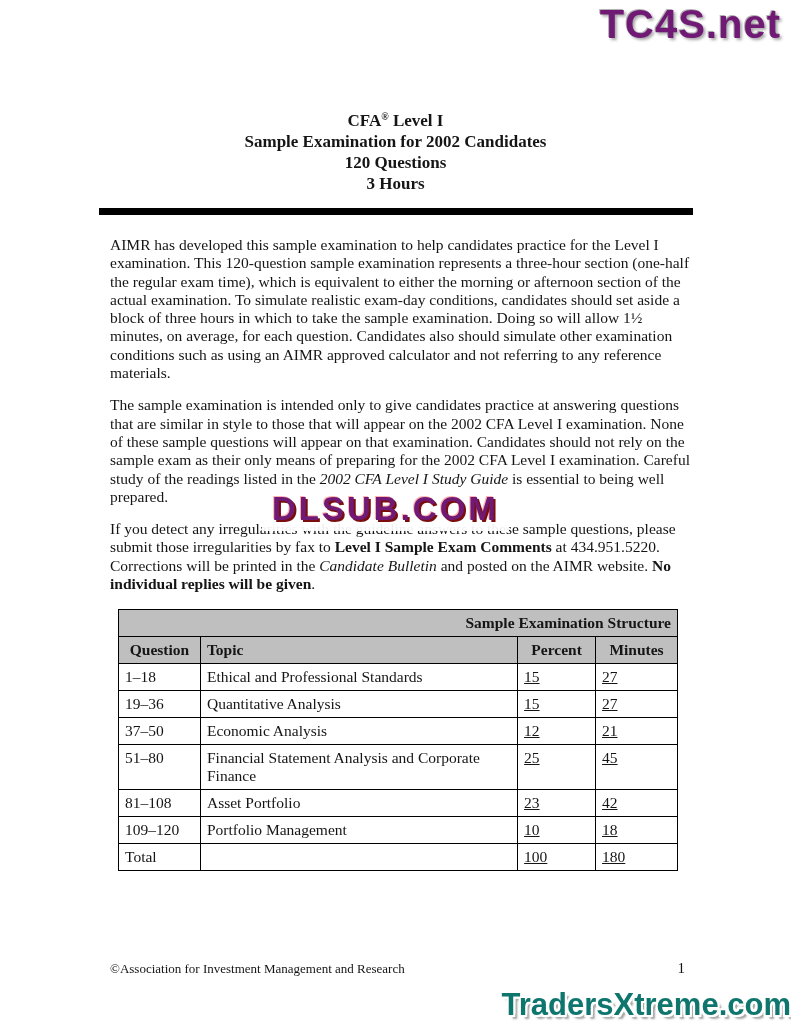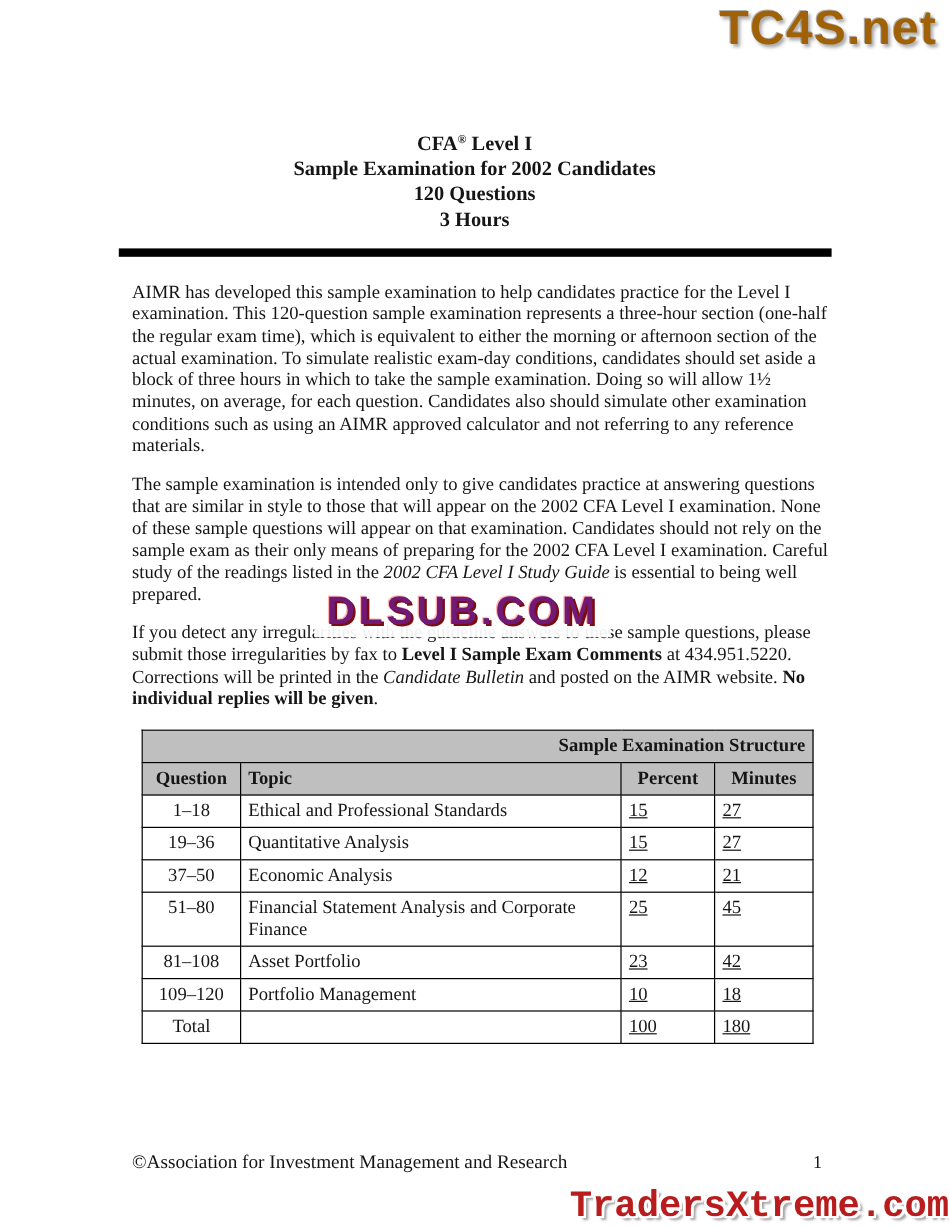--- a/index.html
+++ b/index.html
@@ -16,39 +16,39 @@
     width: 791px; height: 1024px;
     background: #ffffff;
     overflow: hidden;
   }
 
   
   .wm-top {
     position: absolute; top: 2px; right: 10px;
     font-family: "Liberation Sans", sans-serif;
     font-weight: bold; font-size: 40px; letter-spacing: 1px;
-    color: #a16207;
+    color: #701a75;
     text-shadow: 2px 2px 3px rgba(60,60,60,0.45), -1px -1px 0 #b5b5b5;
     z-index: 5;
   }
   .wm-center {
     position: absolute; top: 489px; left: 262px;
     font-family: "Liberation Sans", sans-serif;
     font-weight: bold; font-size: 33px; letter-spacing: 3px;
     color: #701a75;
     background: rgba(255,255,255,0.93);
     padding: 1px 10px 3px 10px;
     text-shadow: 2px 2px 0 #7c0d0d, -1px -1px 0 #ffb3b3;
     z-index: 6;
   }
   .wm-bottom {
     position: absolute; bottom: 1px; right: 0px;
-    font-family: Liberation Mono, monospace;
+    font-family: Liberation Sans, sans-serif;
     font-weight: bold; font-size: 31px;
-    color: #b91c1c;
+    color: #0f766e;
     text-shadow:
       -2px 0 0 #ffffff, 2px 0 0 #ffffff, 0 -2px 0 #ffffff, 0 2px 0 #ffffff,
       -2px -2px 0 #ffffff, 2px 2px 0 #ffffff, -2px 2px 0 #ffffff, 2px -2px 0 #ffffff,
       4px 4px 2px rgba(90,90,90,0.55);
     z-index: 6;
   }
 
   
   .title-block {
     padding-top: 106px;
@@ -96,34 +96,34 @@
     background: #bfbfbf;
     font-weight: bold;
     text-align: right;
     padding-left: 7px;
   }
   table.exam th.hdr { background: #bfbfbf; font-weight: bold; }
   .col-q { width: 82px; text-align: center; }
   .col-t { width: 318px; text-align: left; padding-left: 9px; }
   .col-p { width: 78px; text-align: center; }
   .col-m { width: 82px; text-align: center; }
-  td.cell-q { text-align: center; padding-top: 6px; padding-bottom: 6px; }
+  td.cell-q { text-align: left; padding-top: 6px; padding-bottom: 6px; }
   td.cell-t { text-align: left; padding-left: 9px; padding-top: 6px; padding-bottom: 6px; }
   td.cell-p, td.cell-m { text-align: left; padding-top: 6px; padding-bottom: 6px; text-decoration: underline; }
 
   
   .footer {
     position: absolute;
     left: 110px; top: 960px;
     width: 575px;
     display: flex;
     justify-content: space-between;
     align-items: baseline;
   }
-  .footer .copy { font-size: 16px; }
+  .footer .copy { font-size: 13px; }
   .footer .pageno { font-size: 15px; }
 </style>
 </head>
 <body>
 
 <div class="page">
 
   <div class="wm-top">TC4S.net</div>
 
   <div class="title-block">

